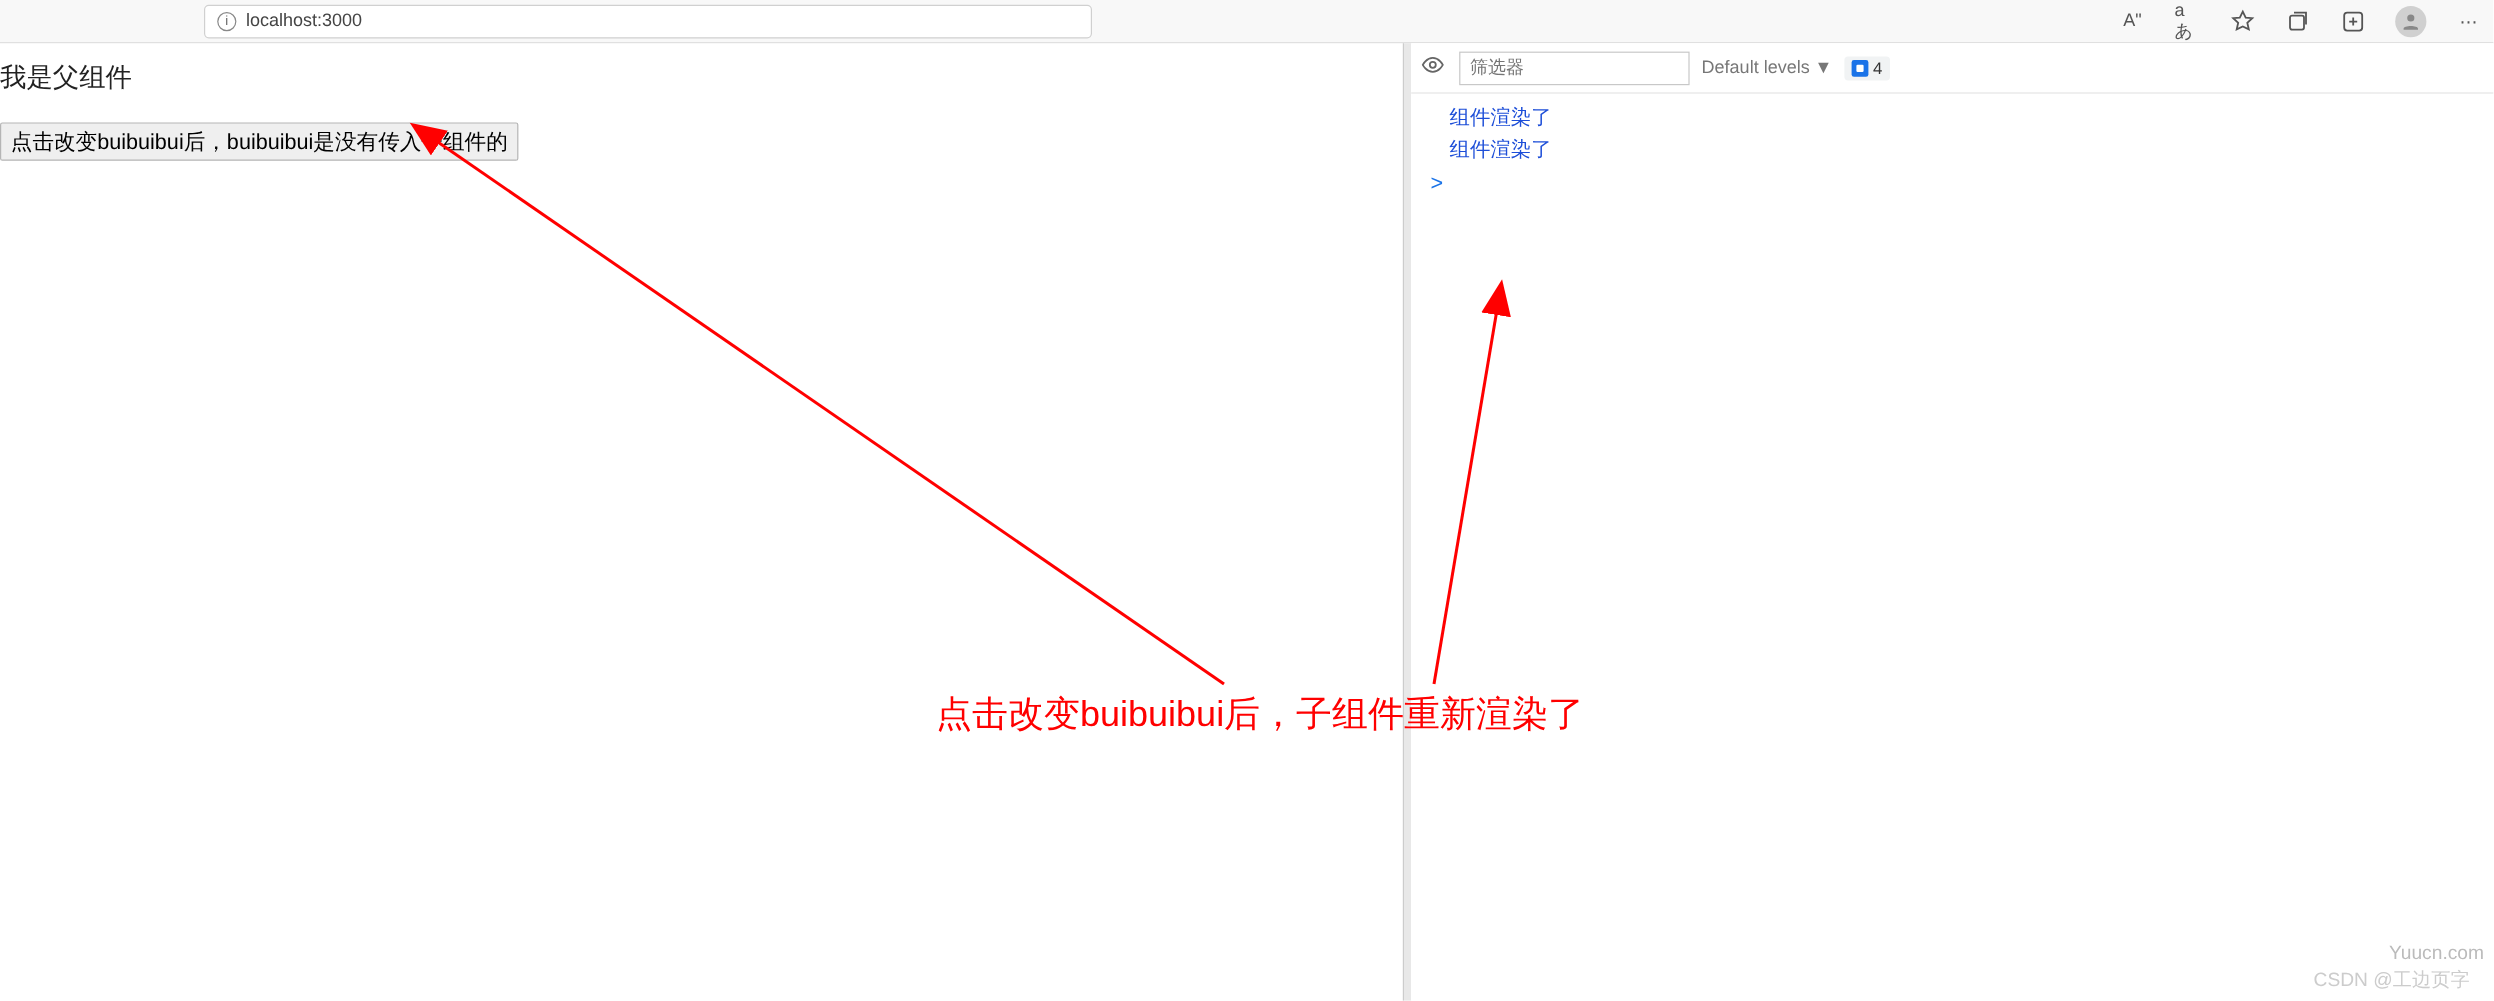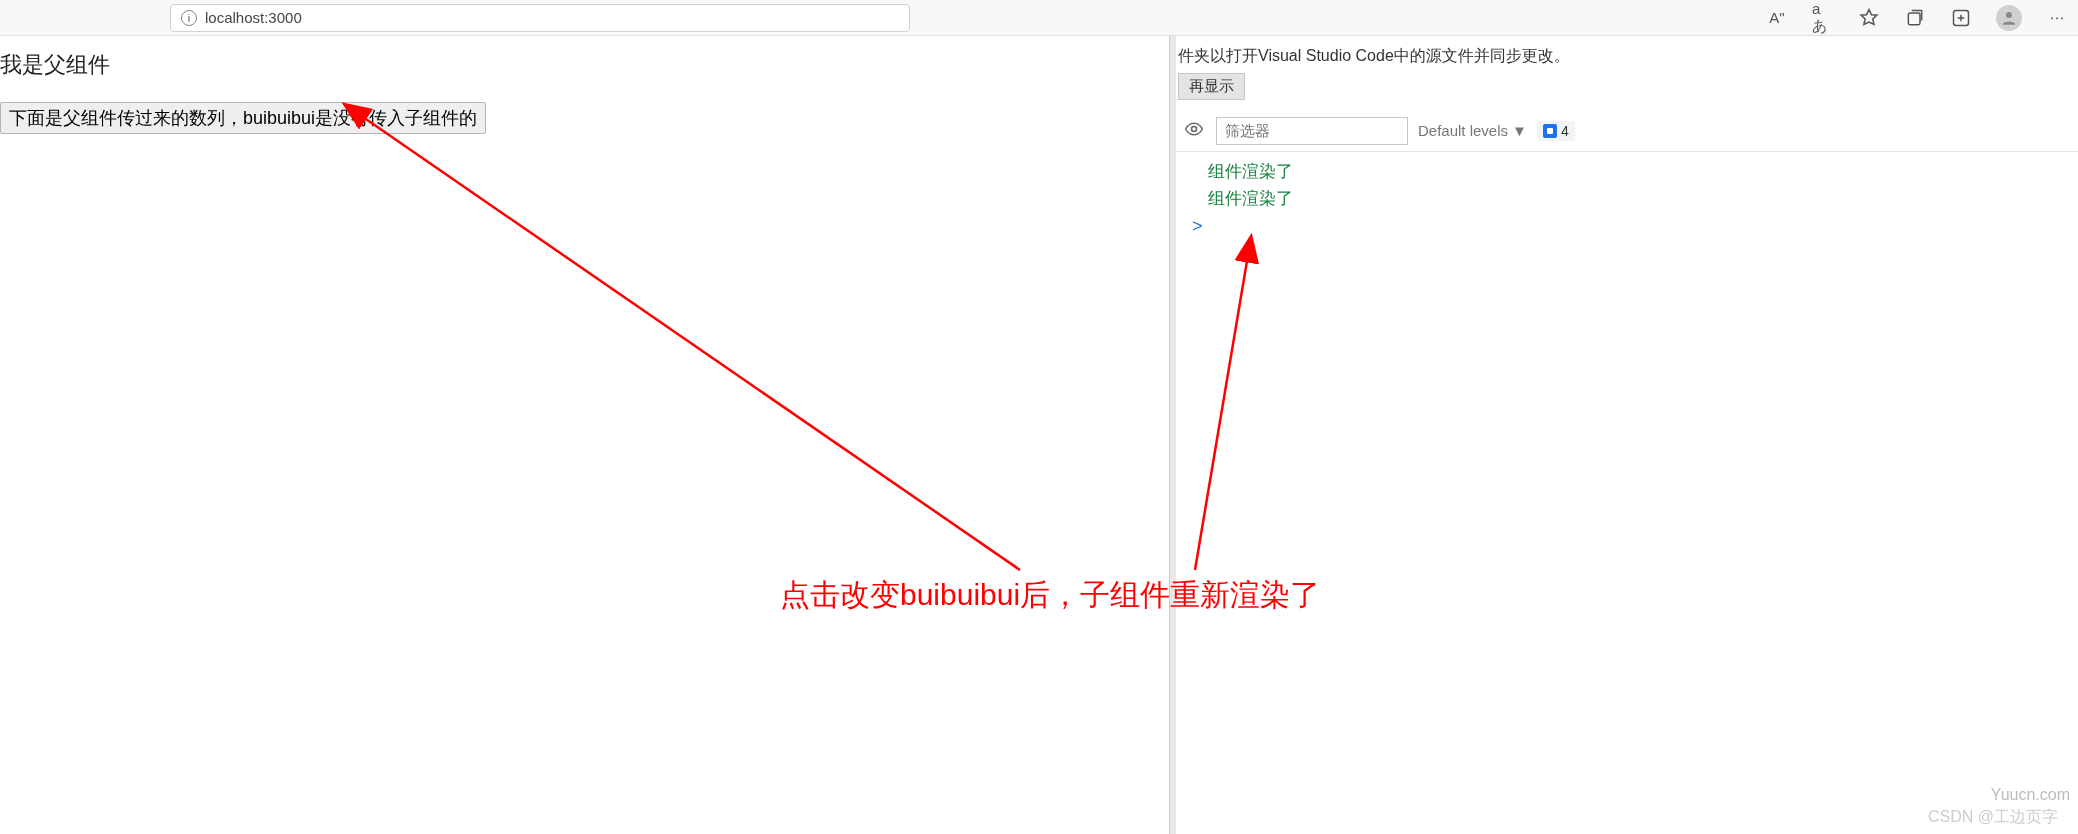--- a/index.html
+++ b/index.html
@@ -141,21 +141,21 @@
     display:flex;align-items:center;gap:4px;
     background:#f1f3f4;border-radius:3px;padding:2px 6px;font-size:14px;color:#333;
   }
   .issue-dot{width:14px;height:14px;border-radius:2px;background:#1a73e8;display:flex;align-items:center;justify-content:center;}
   .issue-dot::after{content:"";width:6px;height:6px;background:#fff;border-radius:1px;}
   .console-body{
     padding:6px 0 0 14px;
     font-size:17px;
     color:#444;
   }
-  .log-line{padding:2px 0 2px 18px;color:#15803d;}
+  .log-line{padding:2px 0 2px 18px;color:#1d4ed8;}
   .prompt{color:#1a73e8;font-size:18px;padding-left:2px;margin-top:4px;}
   
   .annotation-text {
     position:absolute;
     color:#ff0000;
     font-size:30px;
     font-weight:400;
     white-space:nowrap;
   }
   .arrow-svg{position:absolute;top:0;left:0;pointer-events:none;}
@@ -199,30 +199,26 @@
         </svg>
     </span>
     <span class="bar-icon">⋯</span>
   </div>
 </div>
 
 <div class="split">
 
   <div class="page-pane">
     <div class="parent-text">我是父组件</div>
-    <button class="change-btn">下面是父组件传过来的数列，buibuibui是没有传入子组件的</button>
+    <button class="change-btn">点击改变buibuibui后，buibuibui是没有传入子组件的</button>
   </div>
 
   <div class="gap-pane"></div>
 
   <div class="devtools">
-    <div class="vscode-hint">
-      <span>件夹以打开Visual Studio Code中的源文件并同步更改。</span><br>
-      <span class="hint-btn">再显示</span>
-    </div>
     <div class="filter-row">
       <span class="eye-icon">
         <svg width="20" height="20" viewBox="0 0 24 24" fill="none" stroke="#666" stroke-width="1.8">
             <path d="M2 12s3.5-7 10-7 10 7 10 7-3.5 7-10 7S2 12 2 12z"></path>
             <circle cx="12" cy="12" r="3"></circle>
           </svg>
       </span>
       <input class="filter-input" placeholder="筛选器" style="">
       <span class="levels">
         <span>Default levels</span>

